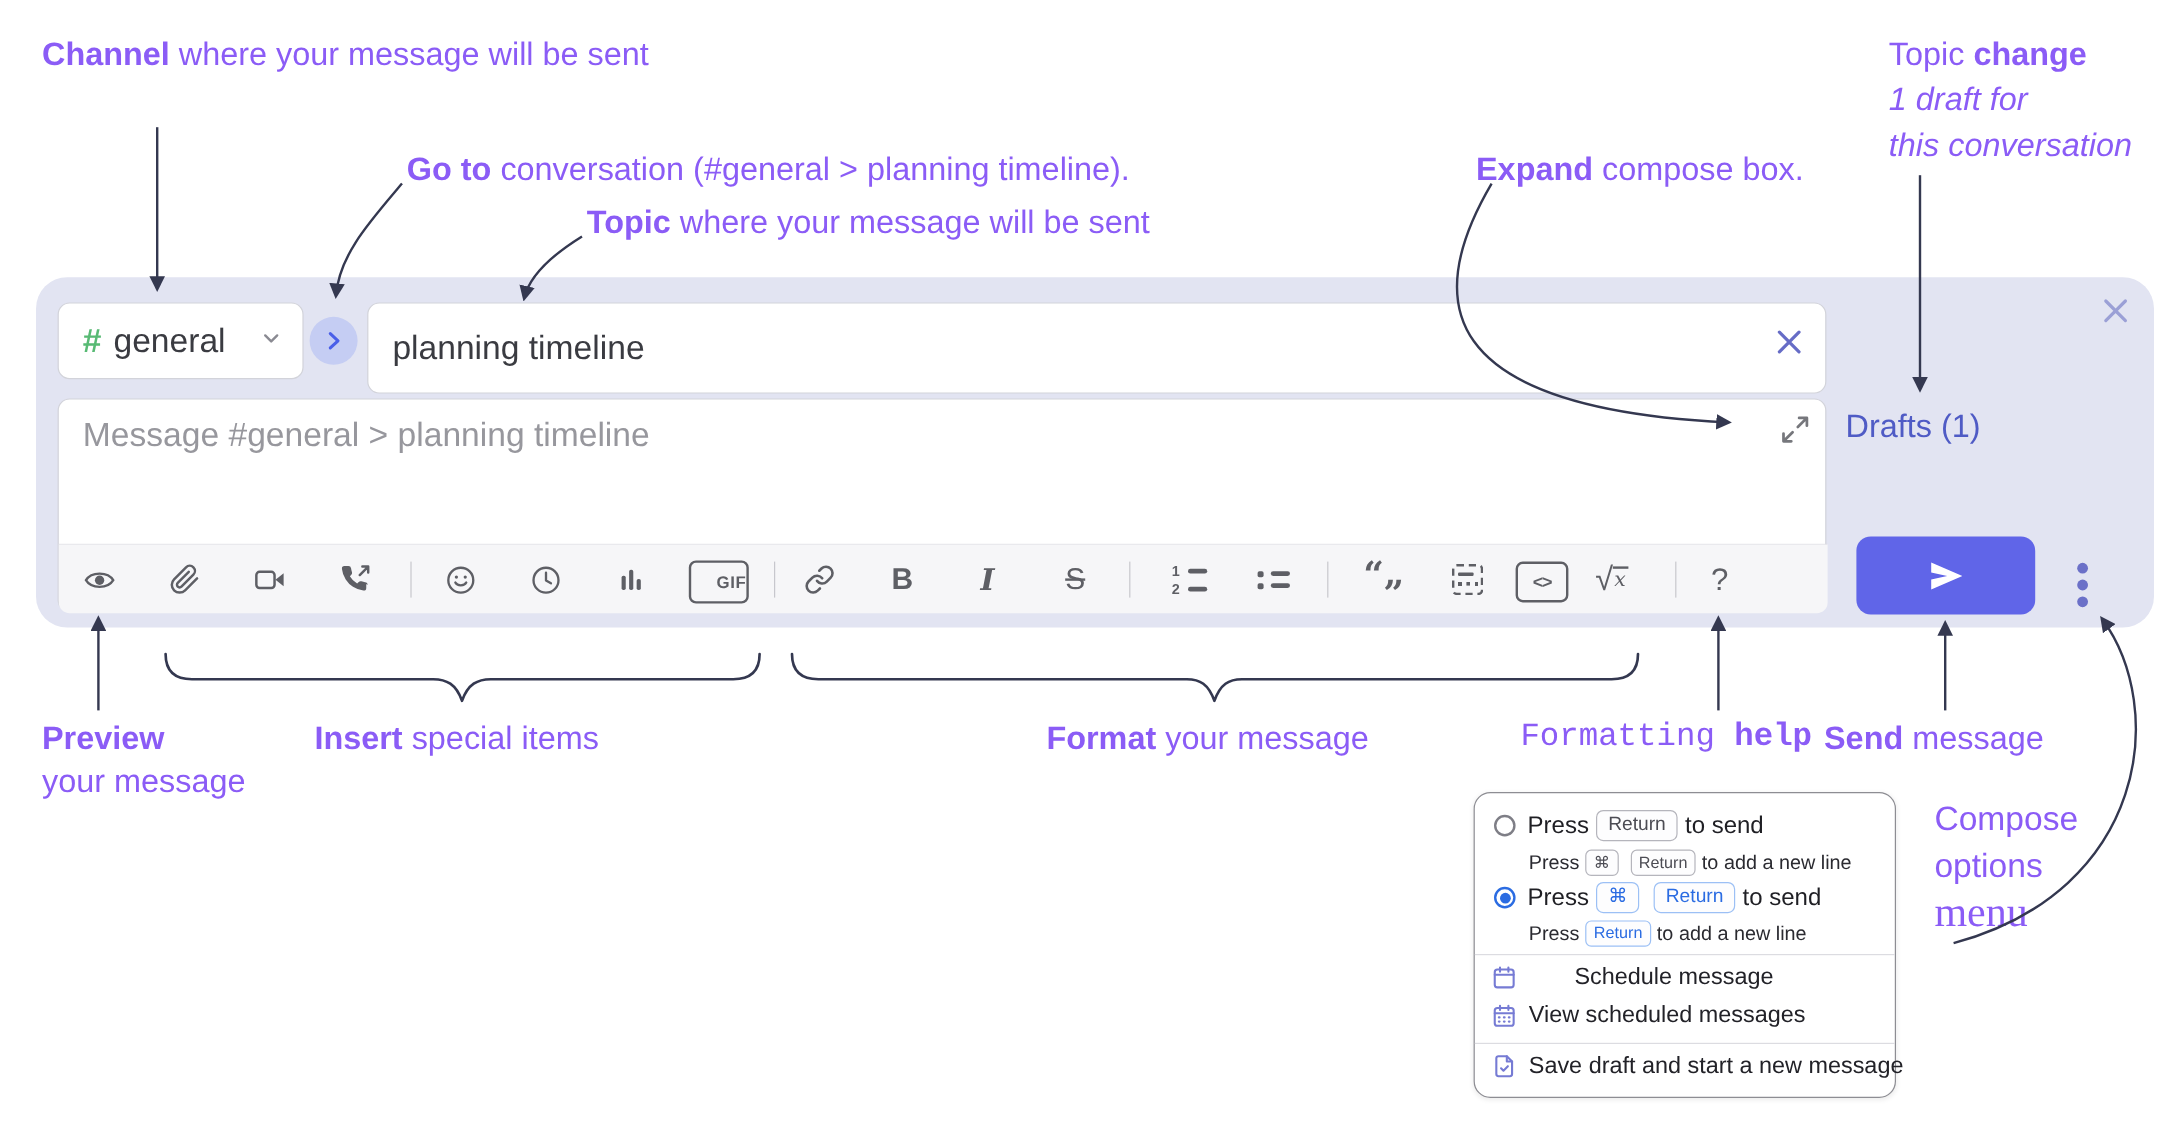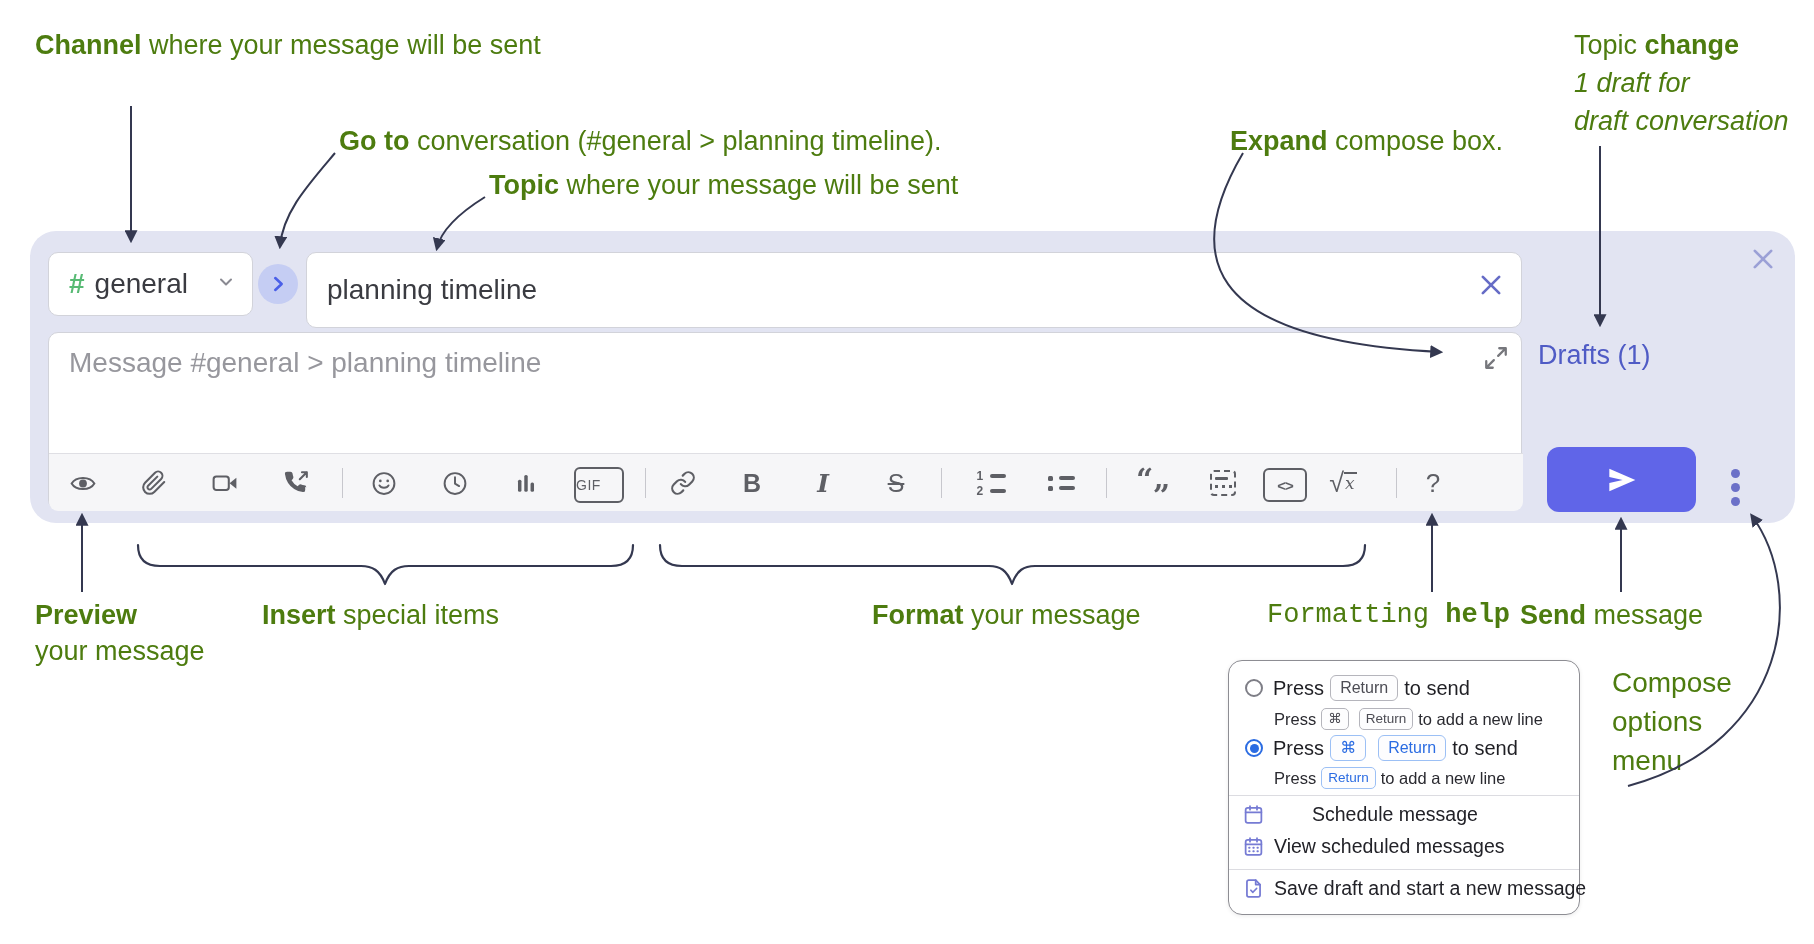--- a/index.html
+++ b/index.html
@@ -1,18 +1,18 @@
 <!DOCTYPE html>
 <html><head>
 <meta charset="utf-8">
 <style>
   html,body{margin:0;padding:0;background:#fff;}
   #app{position:relative;width:1814px;height:944px;background:#ffffff;
        font-family:"Liberation Sans",sans-serif;overflow:hidden;color:#262b40;}
-  .ann{position:absolute;font-size:27px;line-height:34px;color:#4d7c0f;white-space:nowrap;}
+  .ann{position:absolute;font-size:27px;line-height:34px;color:#8b5cf6;white-space:nowrap;}
   .ann .b{font-weight:700;}
   .it{font-style:italic;}
   
   .cbox{position:absolute;left:30px;top:231px;width:1765px;height:292px;
         background:#e2e4f2;border-radius:26px;}
   .winput{background:#fff;border:1px solid #d2d3da;border-radius:10px;box-sizing:border-box;}
   .chan-sel{position:absolute;left:18px;top:21px;width:205px;height:64px;display:flex;
             align-items:center;padding:0 16px 0 20px;gap:10px;cursor:pointer;}
   .hash{color:#58ba74;font-weight:700;font-size:28px;}
   .chan-name{font-size:28px;color:#3a3b41;flex:1;}
@@ -29,21 +29,21 @@
   .msg-text textarea::placeholder{color:#97979d;opacity:1;}
   .expand-btn{position:absolute;right:14px;top:12px;width:26px;height:26px;color:#76777c;cursor:pointer;}
   .toolbar{position:absolute;left:0;top:120px;width:1474px;height:58px;background:#f6f6f8;
            border-top:1px solid #dfdfe4;border-radius:0 0 9px 9px;box-sizing:border-box;color:#5e5f65;}
   .tb{position:absolute;top:16px;width:26px;height:26px;display:flex;align-items:center;
       justify-content:center;cursor:pointer;color:#5e5f65;}
   .tb svg{display:block;}
   .tdiv{position:absolute;top:14px;width:1px;height:30px;background:#c7c7cd;}
   .tb-txt{font-size:25px;font-weight:700;color:#5e5f65;}
   .gifbox{position:absolute;top:13px;width:46px;height:32px;border:2px solid #5e5f65;border-radius:6px;
-          display:flex;align-items:center;justify-content:flex-start;font-size:14px;font-weight:400;
+          display:flex;align-items:center;justify-content:flex-end;font-size:14px;font-weight:700;
           letter-spacing:.5px;color:#5e5f65;cursor:pointer;}
   .codebox{position:absolute;top:14px;width:40px;height:30px;border:2px solid #5e5f65;border-radius:6px;
           display:flex;align-items:center;justify-content:center;font-size:15px;font-weight:700;
           letter-spacing:-1px;color:#5e5f65;cursor:pointer;}
   .listicon{display:flex;flex-direction:column;gap:5px;}
   .listicon .row{display:flex;align-items:center;gap:5px;}
   .listicon .num{font-size:12px;font-weight:700;line-height:10px;width:8px;color:#5e5f65;}
   .listicon .bar{width:16px;height:4px;border-radius:2px;background:#5e5f65;}
   .listicon .dot{width:5px;height:5px;border-radius:1.5px;background:#5e5f65;margin:0 1px;}
   .quoteicon{position:relative;width:34px;height:28px;font-family:"DejaVu Serif",serif;font-weight:700;color:#5e5f65;}
@@ -102,21 +102,21 @@
     <span class="b">Expand</span><span> compose box.</span>
   </div>
 
   <div class="ann" style="left:1574px;top:28px;">
     <span>Topic </span><span class="b">change</span>
   </div>
   <div class="ann it" style="left:1574px;top:66px;">
     <span>1 draft for</span>
   </div>
   <div class="ann it" style="left:1574px;top:104px;">
-    <span>draft conversation</span>
+    <span>this conversation</span>
   </div>
 
   <div class="cbox">
 
     <div class="close-x">
       <svg width="28" height="28" viewBox="0 0 24 24">
           <path d="M5 5 L19 19 M19 5 L5 19" stroke="currentColor" stroke-width="2.3" stroke-linecap="round" fill="none"></path>
         </svg>
     </div>
 
@@ -306,21 +306,21 @@
   </div>
   <div class="ann" style="left:1520px;top:598px;">
     <span class="b">Send</span><span> message</span>
   </div>
   <div class="ann b" style="left:1612px;top:666px;font-size:28px;">
     <span>Compose</span>
   </div>
   <div class="ann b" style="left:1612px;top:705px;font-size:28px;">
     <span>options</span>
   </div>
-  <div class="ann" style="left:1612px;top:744px;font-size:28px;">
+  <div class="ann" style="left:1612px;top:744px;font-size:35px;font-family:Liberation Serif, serif;">
     <span>menu</span>
   </div>
 
   <div class="popup">
     <div class="pp-row" style="left:16px;top:14px;">
       <span class="radio"></span>
       <span>Press</span>
       <kbd>Return</kbd>
       <span>to send</span>
     </div>

